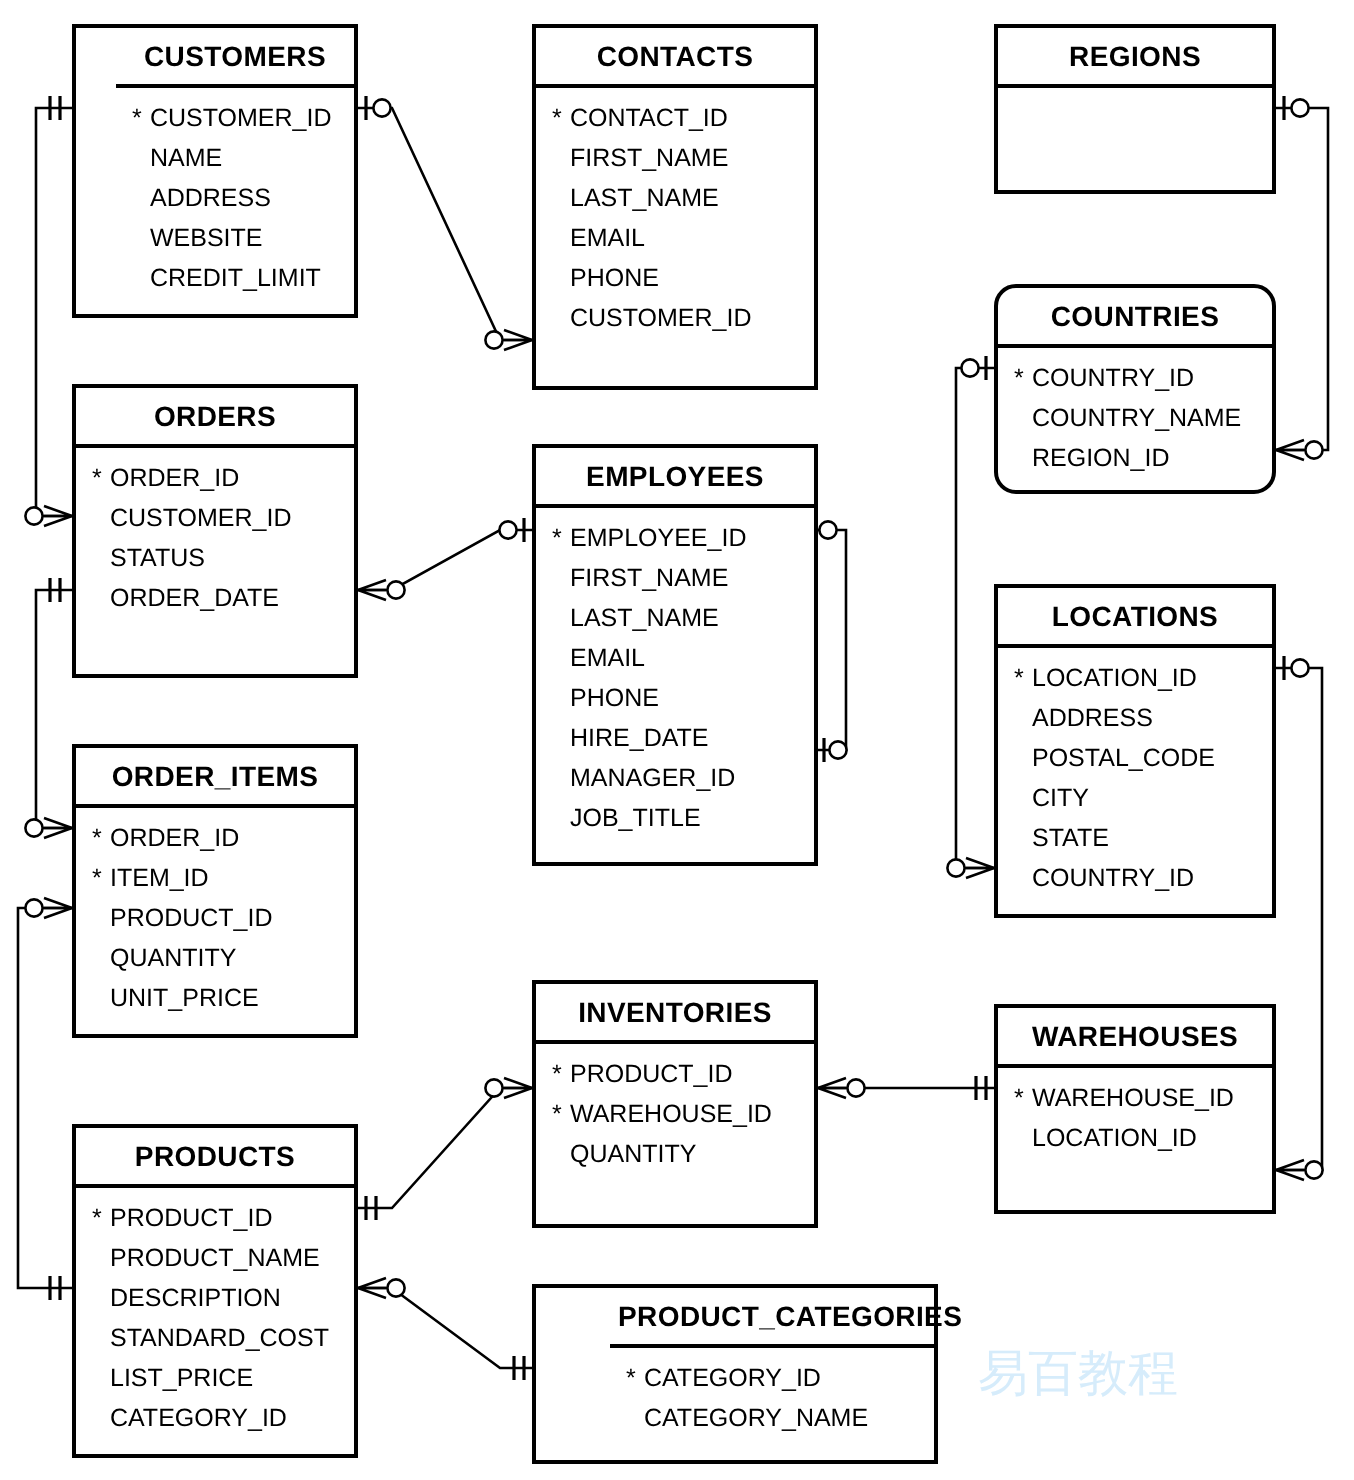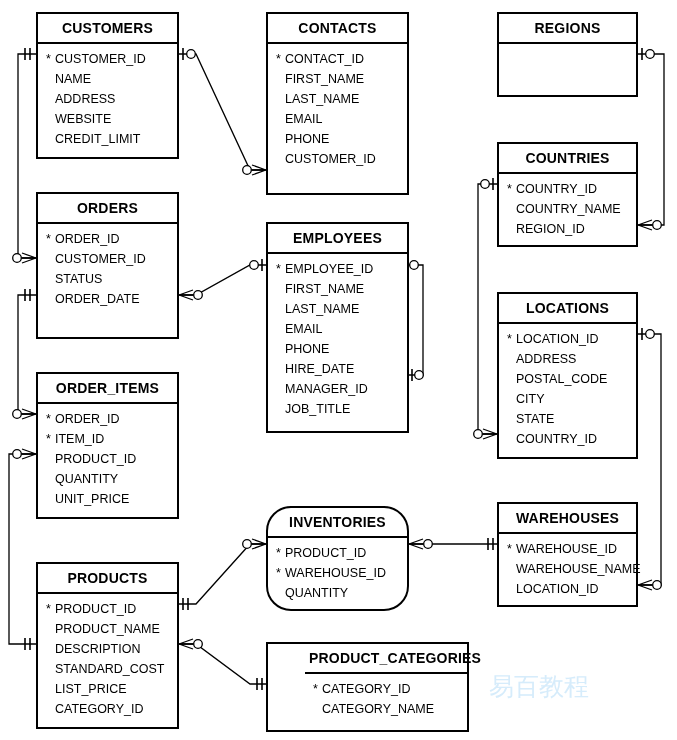--- a/index.html
+++ b/index.html
@@ -176,21 +176,21 @@
         <path d="M 179 644 L 193 639 M 179 644 L 193 649 M 193 644 L 179 644"></path>
         <circle cx="198" cy="644" r="4.3" fill="#ffffff"></circle>
       </g>
 
     </g>
   </svg>
 
   <div class="watermark" style="left: 489px; top: 670px; color: rgb(214, 236, 251);">易百教程</div>
 
   <div id="entities-layer">
-      <div class="entity" style="left: 36px; top: 12px; width: 143px; height: 147px;">
+      <div class="entity" style="left: 36px; top: 12px; width: 143px; height: 147px; padding-left: 20px;">
         <div class="entity-title">CUSTOMERS</div>
         <div class="attr-list">
           <div class="attr"><span class="pk-mark">*</span><span>CUSTOMER_ID</span></div>
           <div class="attr"><span class="pk-mark"></span><span>NAME</span></div>
           <div class="attr"><span class="pk-mark"></span><span>ADDRESS</span></div>
           <div class="attr"><span class="pk-mark"></span><span>WEBSITE</span></div>
           <div class="attr"><span class="pk-mark"></span><span>CREDIT_LIMIT</span></div>
         </div>
       </div>
       <div class="entity" style="left: 266px; top: 12px; width: 143px; height: 183px;">
@@ -200,21 +200,21 @@
           <div class="attr"><span class="pk-mark"></span><span>FIRST_NAME</span></div>
           <div class="attr"><span class="pk-mark"></span><span>LAST_NAME</span></div>
           <div class="attr"><span class="pk-mark"></span><span>EMAIL</span></div>
           <div class="attr"><span class="pk-mark"></span><span>PHONE</span></div>
           <div class="attr"><span class="pk-mark"></span><span>CUSTOMER_ID</span></div>
         </div>
       </div>
       <div class="entity" style="left: 497px; top: 12px; width: 141px; height: 85px;">
         <div class="entity-title">REGIONS</div>
       </div>
-      <div class="entity" style="left: 497px; top: 142px; width: 141px; height: 105px;">
+      <div class="entity" style="left: 497px; top: 142px; width: 141px; height: 105px; border-radius: 11px;">
         <div class="entity-title">COUNTRIES</div>
         <div class="attr-list">
           <div class="attr"><span class="pk-mark">*</span><span>COUNTRY_ID</span></div>
           <div class="attr"><span class="pk-mark"></span><span>COUNTRY_NAME</span></div>
           <div class="attr"><span class="pk-mark"></span><span>REGION_ID</span></div>
         </div>
       </div>
       <div class="entity" style="left: 36px; top: 192px; width: 143px; height: 147px;">
         <div class="entity-title">ORDERS</div>
         <div class="attr-list">
@@ -251,33 +251,32 @@
       <div class="entity" style="left: 36px; top: 372px; width: 143px; height: 147px;">
         <div class="entity-title">ORDER_ITEMS</div>
         <div class="attr-list">
           <div class="attr"><span class="pk-mark">*</span><span>ORDER_ID</span></div>
           <div class="attr"><span class="pk-mark">*</span><span>ITEM_ID</span></div>
           <div class="attr"><span class="pk-mark"></span><span>PRODUCT_ID</span></div>
           <div class="attr"><span class="pk-mark"></span><span>QUANTITY</span></div>
           <div class="attr"><span class="pk-mark"></span><span>UNIT_PRICE</span></div>
         </div>
       </div>
-      <div class="entity" style="left: 266px; top: 506px; width: 143px; height: 105px; border-radius: 25px;">
+      <div class="entity" style="left: 266px; top: 490px; width: 143px; height: 124px;">
         <div class="entity-title">INVENTORIES</div>
         <div class="attr-list">
           <div class="attr"><span class="pk-mark">*</span><span>PRODUCT_ID</span></div>
           <div class="attr"><span class="pk-mark">*</span><span>WAREHOUSE_ID</span></div>
           <div class="attr"><span class="pk-mark"></span><span>QUANTITY</span></div>
         </div>
       </div>
       <div class="entity" style="left: 497px; top: 502px; width: 141px; height: 105px;">
         <div class="entity-title">WAREHOUSES</div>
         <div class="attr-list">
           <div class="attr"><span class="pk-mark">*</span><span>WAREHOUSE_ID</span></div>
-          <div class="attr"><span class="pk-mark"></span><span>WAREHOUSE_NAME</span></div>
           <div class="attr"><span class="pk-mark"></span><span>LOCATION_ID</span></div>
         </div>
       </div>
       <div class="entity" style="left: 36px; top: 562px; width: 143px; height: 167px;">
         <div class="entity-title">PRODUCTS</div>
         <div class="attr-list">
           <div class="attr"><span class="pk-mark">*</span><span>PRODUCT_ID</span></div>
           <div class="attr"><span class="pk-mark"></span><span>PRODUCT_NAME</span></div>
           <div class="attr"><span class="pk-mark"></span><span>DESCRIPTION</span></div>
           <div class="attr"><span class="pk-mark"></span><span>STANDARD_COST</span></div>

